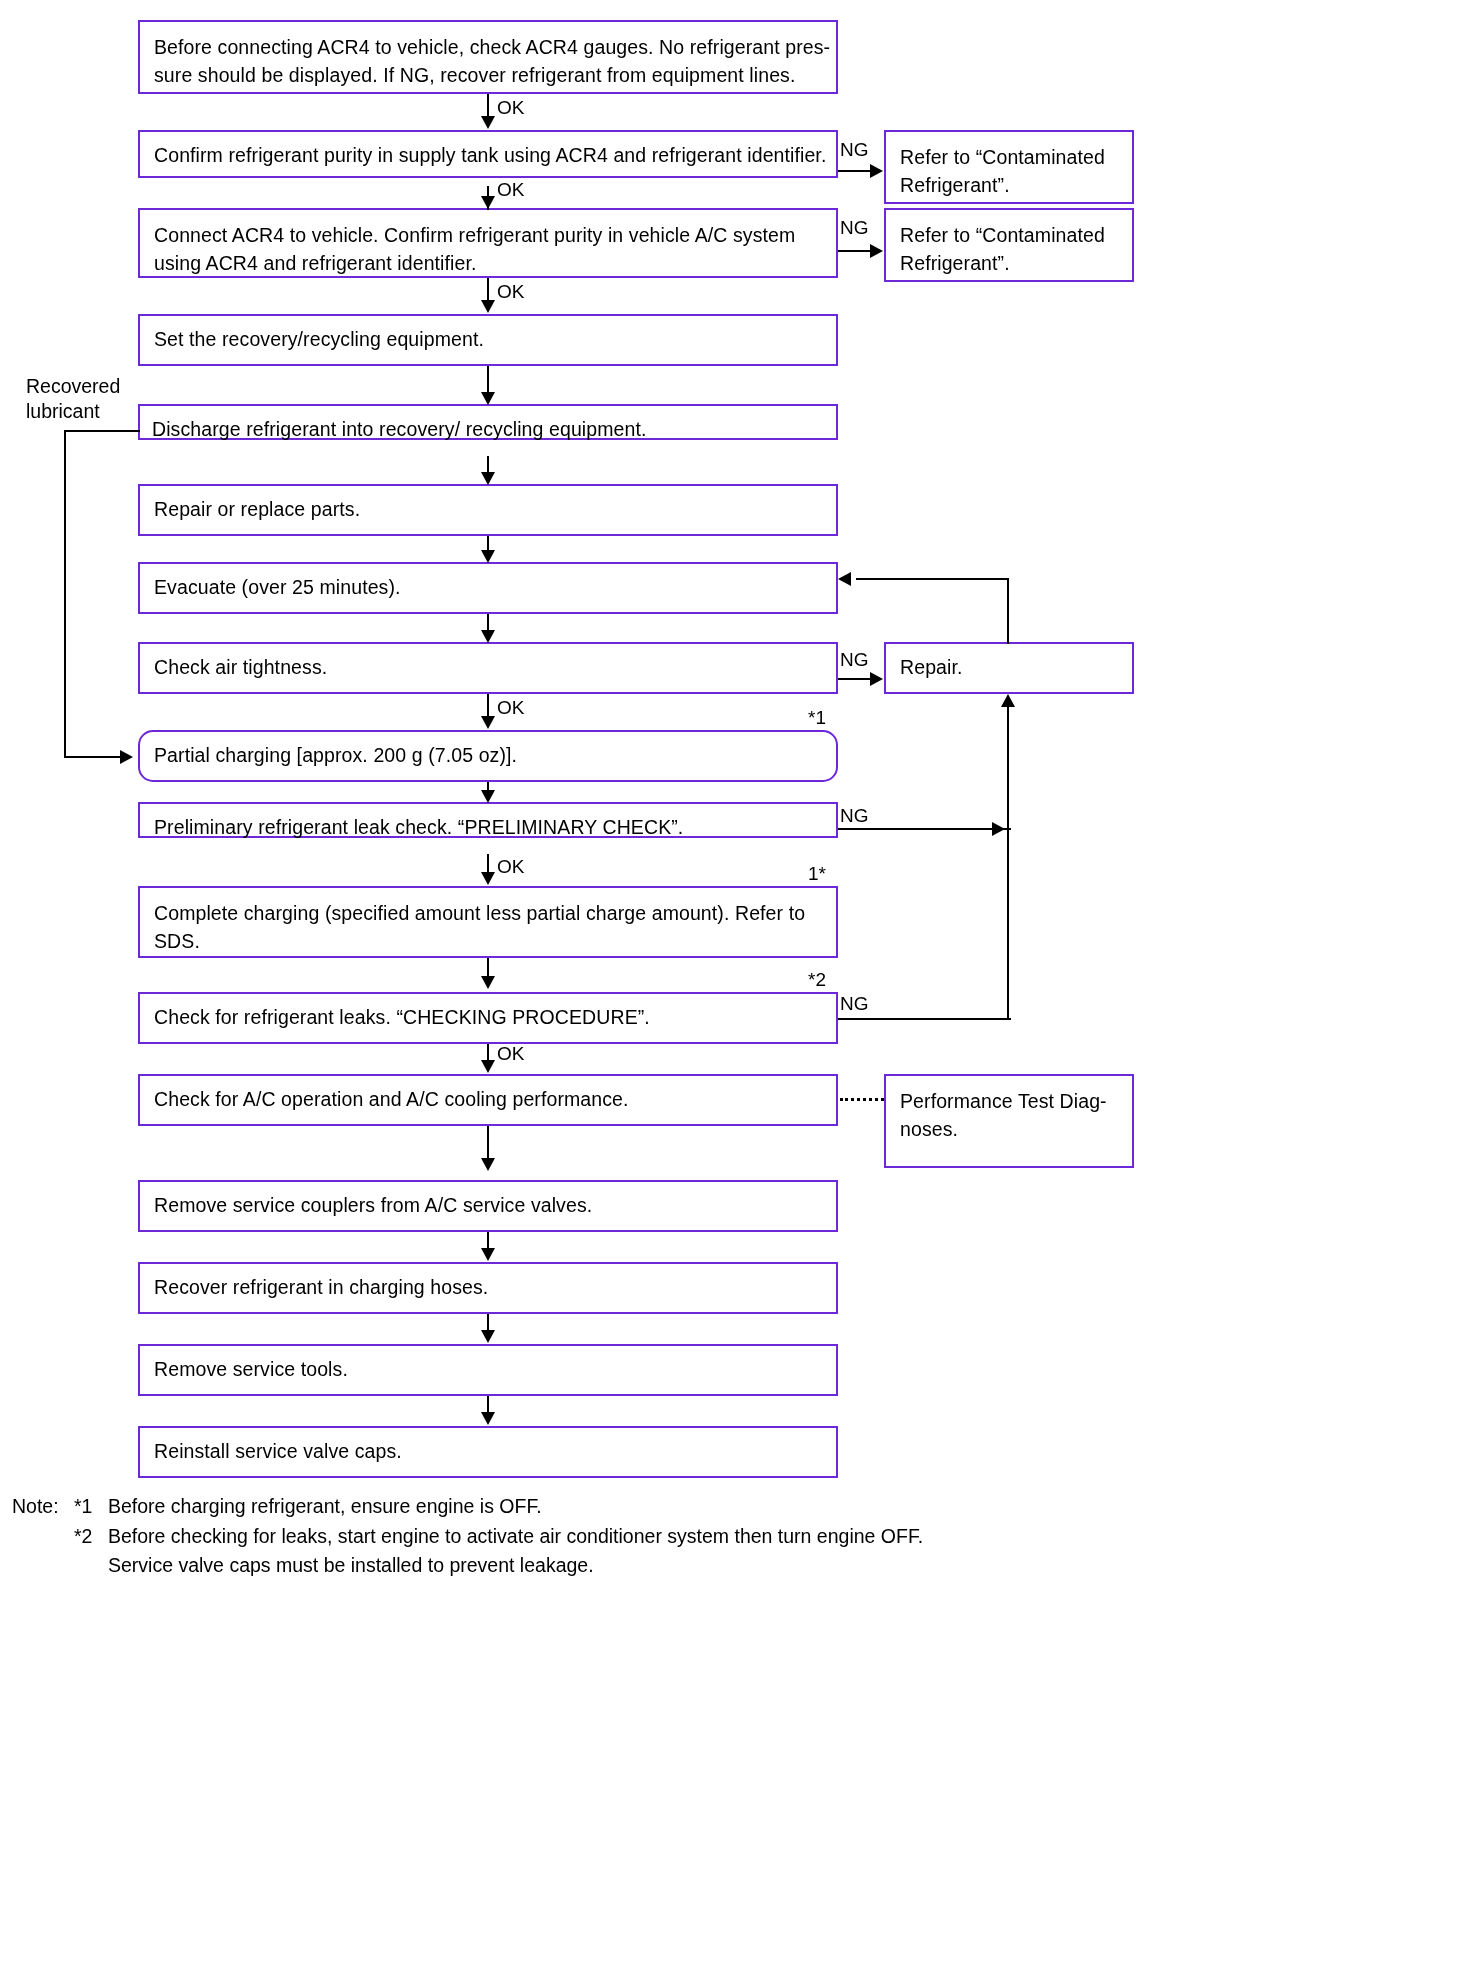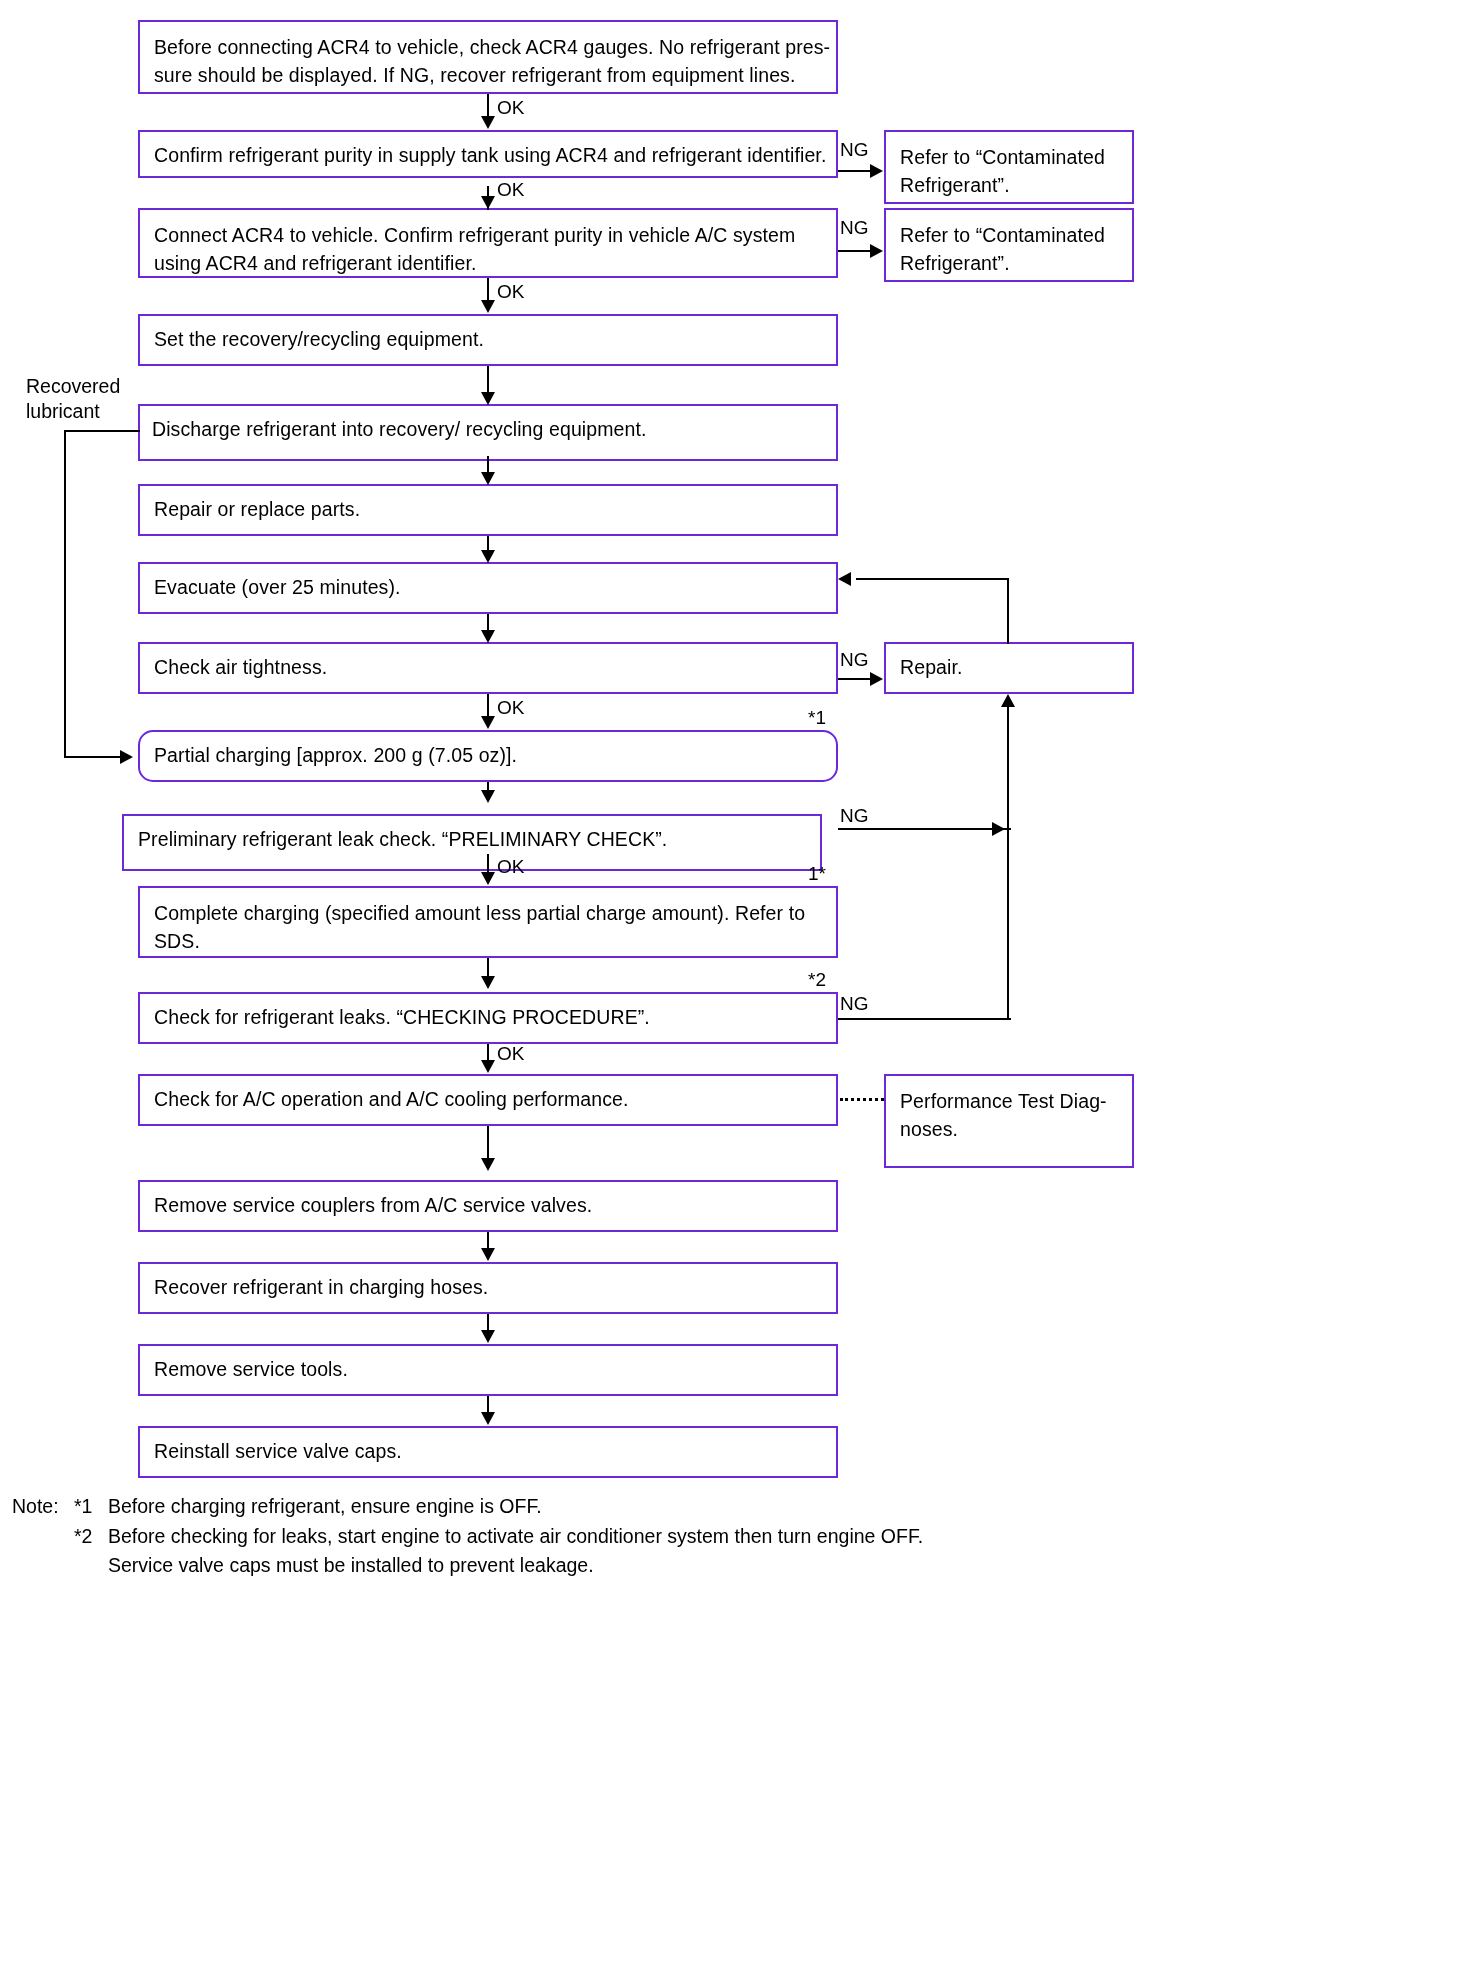--- a/index.html
+++ b/index.html
@@ -123,31 +123,31 @@
   <div class="node two-line" style="left: 138px; top: 20px; width: 700px; height: 74px; white-space: pre-line;">Before connecting ACR4 to vehicle, check ACR4 gauges. No refrigerant pres-
 sure should be displayed. If NG, recover refrigerant from equipment lines.</div>
 
   <div class="node" style="left: 138px; top: 130px; width: 700px; height: 48px; white-space: pre-line;">Confirm refrigerant purity in supply tank using ACR4 and refrigerant identifier.</div>
 
   <div class="node two-line" style="left: 138px; top: 208px; width: 700px; height: 70px; white-space: pre-line;">Connect ACR4 to vehicle. Confirm refrigerant purity in vehicle A/C system
 using ACR4 and refrigerant identifier.</div>
 
   <div class="node" style="left: 138px; top: 314px; width: 700px; height: 52px; white-space: pre-line;">Set the recovery/recycling equipment.</div>
 
-  <div class="node" style="left: 138px; top: 404px; width: 700px; height: 57px; white-space: pre-line; padding-left: 12px;">Discharge refrigerant into recovery/ recycling equipment.</div>
+  <div class="node" style="left: 138px; top: 404px; width: 700px; height: 36px; white-space: pre-line; padding-left: 12px;">Discharge refrigerant into recovery/ recycling equipment.</div>
 
   <div class="node" style="left: 138px; top: 484px; width: 700px; height: 52px; white-space: pre-line;">Repair or replace parts.</div>
 
   <div class="node" style="left: 138px; top: 562px; width: 700px; height: 52px; white-space: pre-line;">Evacuate (over 25 minutes).</div>
 
   <div class="node" style="left: 138px; top: 642px; width: 700px; height: 52px; white-space: pre-line;">Check air tightness.</div>
 
   <div class="node" style="left: 138px; top: 730px; width: 700px; height: 52px; white-space: pre-line; border-radius: 15px;">Partial charging [approx. 200 g (7.05 oz)].</div>
 
-  <div class="node" style="left: 122px; top: 802px; width: 700px; height: 57px; white-space: pre-line; margin-top: 12px;">Preliminary refrigerant leak check. “PRELIMINARY CHECK”.</div>
+  <div class="node" style="left: 138px; top: 802px; width: 700px; height: 36px; white-space: pre-line;">Preliminary refrigerant leak check. “PRELIMINARY CHECK”.</div>
 
   <div class="node two-line" style="left: 138px; top: 886px; width: 700px; height: 72px; white-space: pre-line;">Complete charging (specified amount less partial charge amount). Refer to
 SDS.</div>
 
   <div class="node" style="left: 138px; top: 992px; width: 700px; height: 52px; white-space: pre-line;">Check for refrigerant leaks. “CHECKING PROCEDURE”.</div>
 
   <div class="node" style="left: 138px; top: 1074px; width: 700px; height: 52px; white-space: pre-line;">Check for A/C operation and A/C cooling performance.</div>
 
   <div class="node" style="left: 138px; top: 1180px; width: 700px; height: 52px; white-space: pre-line;">Remove service couplers from A/C service valves.</div>
 

